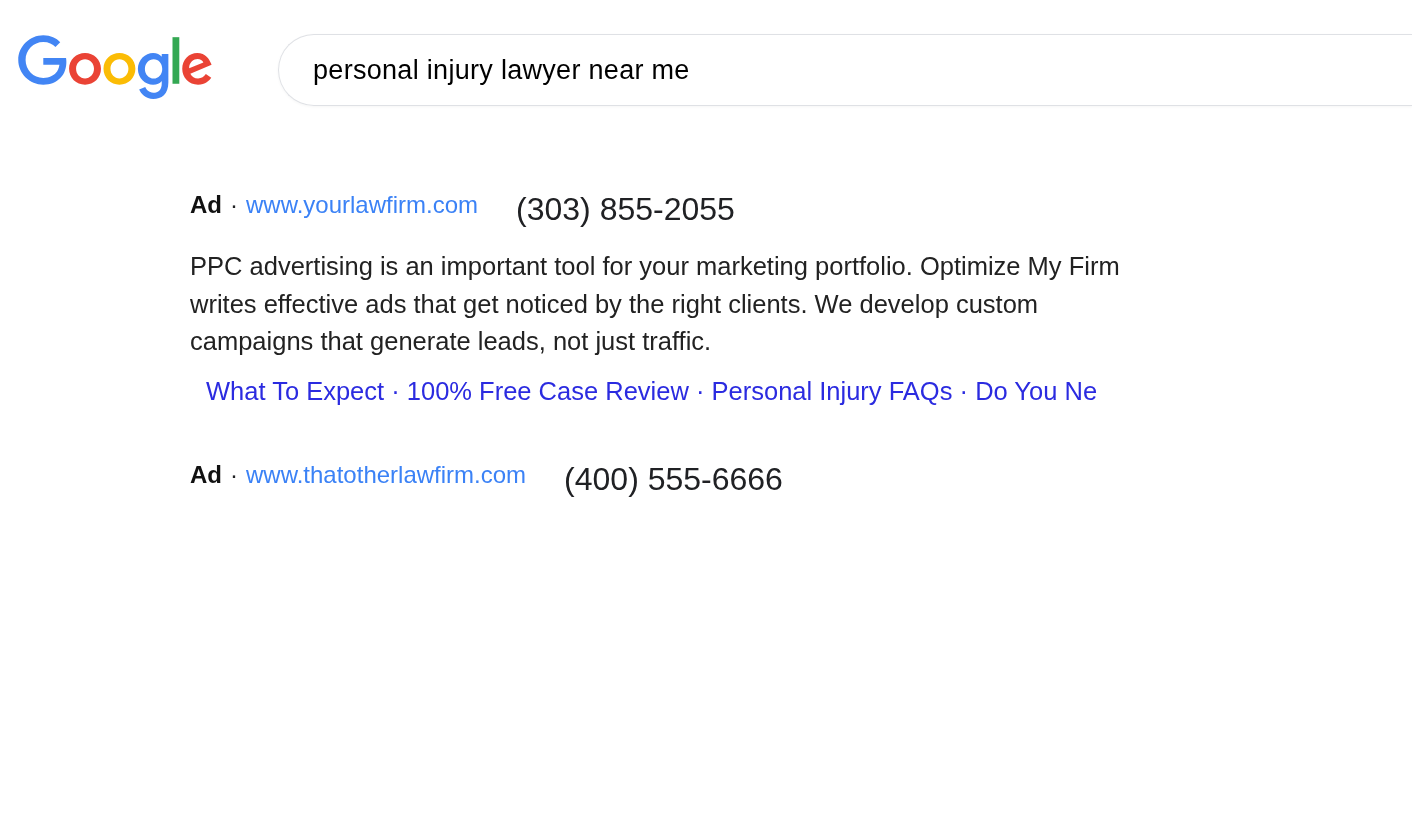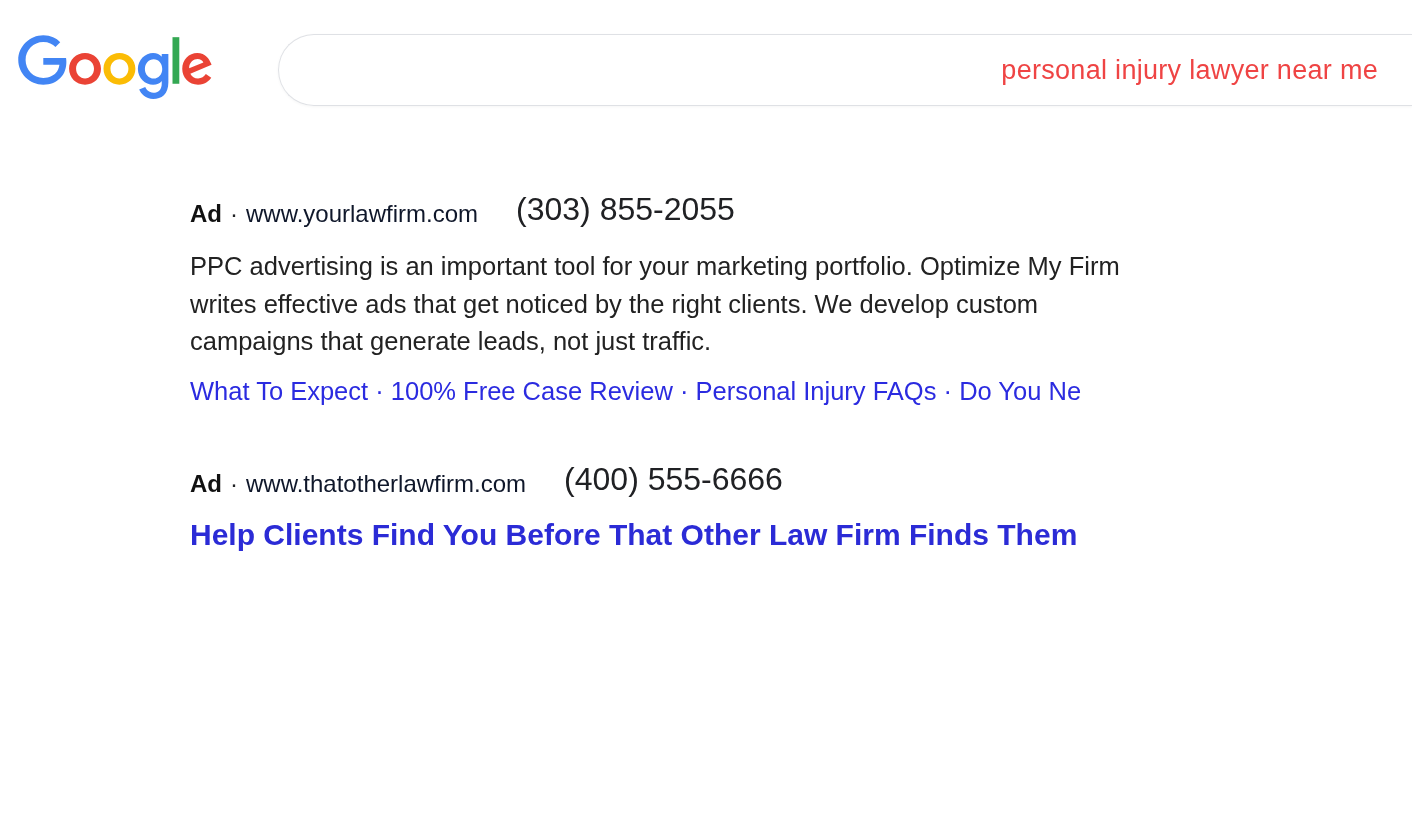--- a/index.html
+++ b/index.html
@@ -32,49 +32,48 @@
       display: flex;
       align-items: center;
       padding: 0 34px;
       margin-top: 4px;
       box-shadow: 0 1px 3px rgba(0,0,0,0.04);
     }
     .search-input {
       border: none;
       outline: none;
       font-size: 27px;
-      color: #ef4444;
+      color: #000000;
       width: 100%;
       background: transparent;
       letter-spacing: 0.3px;
-      text-align: right;
     }
     .results {
       margin-left: 190px;
       margin-top: 85px;
       width: 960px;
     }
     .ad-block { margin-bottom: 55px; }
     .ad-meta {
       display: flex;
-      align-items: flex-end;
+      align-items: flex-start;
       font-size: 24px;
       color: #202124;
       gap: 0;
     }
     .ad-label {
       font-weight: 700;
       font-size: 24px;
       color: #111;
     }
     .dot {
       margin: 0 8px;
       color: #202124;
     }
-    .ad-url { font-size: 24px; color: #0f172a; }
+    .ad-url { font-size: 24px; color: #3b82f6; }
     .ad-phone { margin-left: 38px; font-size: 32px; color: #202124; }
     .ad-title {
       font-size: 30px;
       font-weight: 700;
       color: #2b2bd6;
       margin-top: 20px;
       display: inline-block;
     }
     .ad-desc {
       font-size: 25.5px;
@@ -82,20 +81,21 @@
       margin-top: 20px;
       line-height: 1.48;
       font-weight: 300;
     }
     .sitelinks {
       font-size: 25.5px;
       color: #2b2be0;
       margin-top: 16px;
       white-space: nowrap;
       overflow: hidden;
+      margin-left: 16px;
     }
     .sitelinks .sep { color: #2b2be0; }
     .sitelink { color: #2b2be0; cursor: pointer; }
   </style>
 </head>
 <body>
 
 <div class="header">
   <div class="logo">
     <svg width="195" height="66" viewBox="0 0 272 92">
@@ -127,16 +127,15 @@
     </div>
   </div>
 
   <div class="ad-block">
     <div class="ad-meta">
       <span class="ad-label">Ad</span>
       <span class="dot">·</span>
       <span class="ad-url">www.thatotherlawfirm.com</span>
       <span class="ad-phone">(400) 555-6666</span>
     </div>
-    <a class="ad-title">Help Clients Find You Before That Other Law Firm Finds Them</a>
   </div>
 
 </div>
 
 </body></html>

